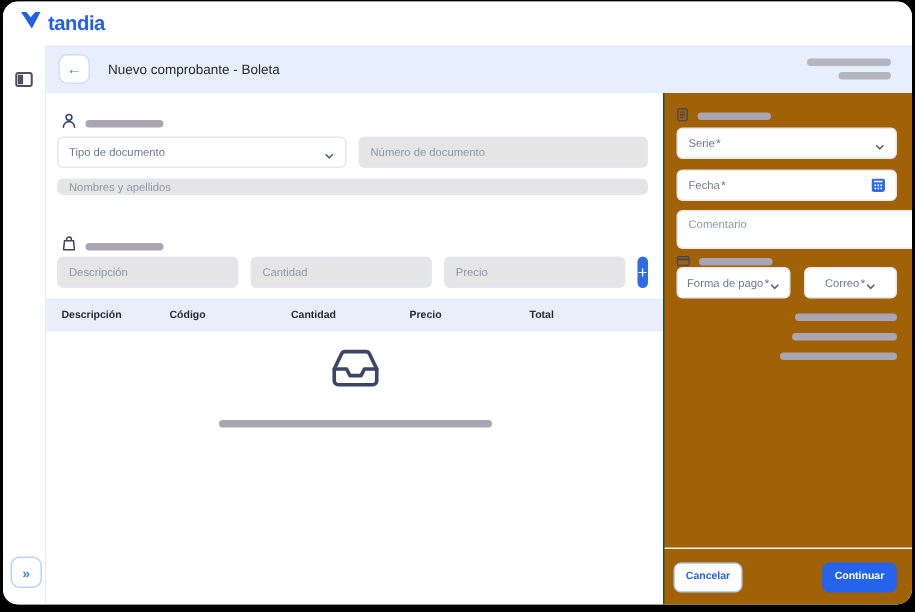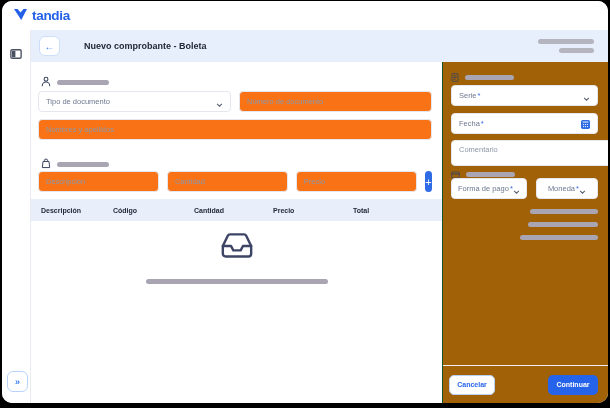--- a/index.html
+++ b/index.html
@@ -24,40 +24,40 @@
                 font-size:9px; font-weight:bold; display:flex; align-items:center;
                 justify-content:center; cursor:pointer; font-family:inherit; }
 
   
   .header-strip { position:absolute; top:29px; left:29px; right:0; height:32px;
                   background:#e8effc; display:flex; align-items:center; }
   .back-btn { margin-left:8px; width:21px; height:20px; background:#fff;
               border:1px solid #cddef9; border-radius:6px; color:#3b82f6; font-size:10px;
               display:flex; align-items:center; justify-content:center; cursor:pointer;
               font-family:inherit; padding:0; }
-  .page-title { margin-left:24px; font-size:9px; font-weight:bold; color:#232936;text-align:right; }
+  .page-title { margin-left:12px; font-size:9px; font-weight:normal; color:#232936;text-align:right; }
   .strip-sk { margin-left:auto; margin-right:14px; display:flex; flex-direction:column;
               align-items:flex-end; gap:4px; }
   .sk { background:#b5b5c0; border-radius:3px; height:5px; }
   .sk-strip1 { width:56px; } .sk-strip2 { width:35px; }
   .sk-content { background:#a9a5b2; border-radius:3px; height:5px; }
 
   
   .main { position:absolute; top:61px; left:29px; width:411px; bottom:0; background:#fff; }
   .section-head { position:absolute; display:flex; align-items:center; gap:6px; }
   .client-head { top:11px; left:10px; }
   .items-head { top:93px; left:10px; }
   .head-sk { width:52px; }
 
   .row { position:absolute; left:7px; right:10px; display:flex; gap:8px; }
-  .row1 { top:29px; } .row2 { top:57px; } .row3 { top:109px; }
+  .row1 { top:29px; } .row2 { top:57px;flex-direction:column; } .row3 { top:109px; }
   .grow { flex:1; }
   .w-desc { width:197px; } .w-sm { width:74px; }
 
-  .inp { height:21px; border:1px solid #e4e7ee; border-radius:4px; background:#f97316;
+  .inp { height:21px; border:1px solid #e4e7ee; border-radius:4px; background:#e5e5e5;
          font-size:7.5px; color:#333; padding:0 7px; font-family:inherit; width:100%; }
   .inp::placeholder, .coment-area::placeholder { color:#8d97a8; opacity:1; }
   .fake-select { height:21px; border:1px solid #e4e7ee; border-radius:4px; background:#fff;
                  display:flex; align-items:center; justify-content:space-between;
                  padding:0 7px; cursor:pointer; }
   .sel-label { font-size:7.5px; color:#6e7890; white-space:nowrap; }
   .req { color:#3d6ae8; margin-left:1px; font-size:7.5px; }
 
   .add-btn { width:26px; height:21px; background:#2f6be4; border:none; border-radius:5px;
              color:#fff; font-size:11px; display:flex; align-items:center; justify-content:center;
@@ -250,21 +250,21 @@
     <div class="pay-row">
       <div class="fake-select">
         <span class="sel-label"><span>Forma de pago</span><span class="req">*</span></span>
         <span>
           <svg width="7" height="4" viewBox="0 0 8 5">
               <path d="M1 1 L4 4 L7 1" fill="none" stroke="#5a6270" stroke-width="1.3"></path>
             </svg>
         </span>
       </div>
       <div class="fake-select">
-        <span class="sel-label"><span>Moneda</span><span class="req">*</span></span>
+        <span class="sel-label"><span>Correo</span><span class="req">*</span></span>
         <span>
           <svg width="7" height="4" viewBox="0 0 8 5">
               <path d="M1 1 L4 4 L7 1" fill="none" stroke="#5a6270" stroke-width="1.3"></path>
             </svg>
         </span>
       </div>
     </div>
 
     <div class="sk-content rp-sk sk-a"></div>
     <div class="sk-content rp-sk sk-b"></div>

